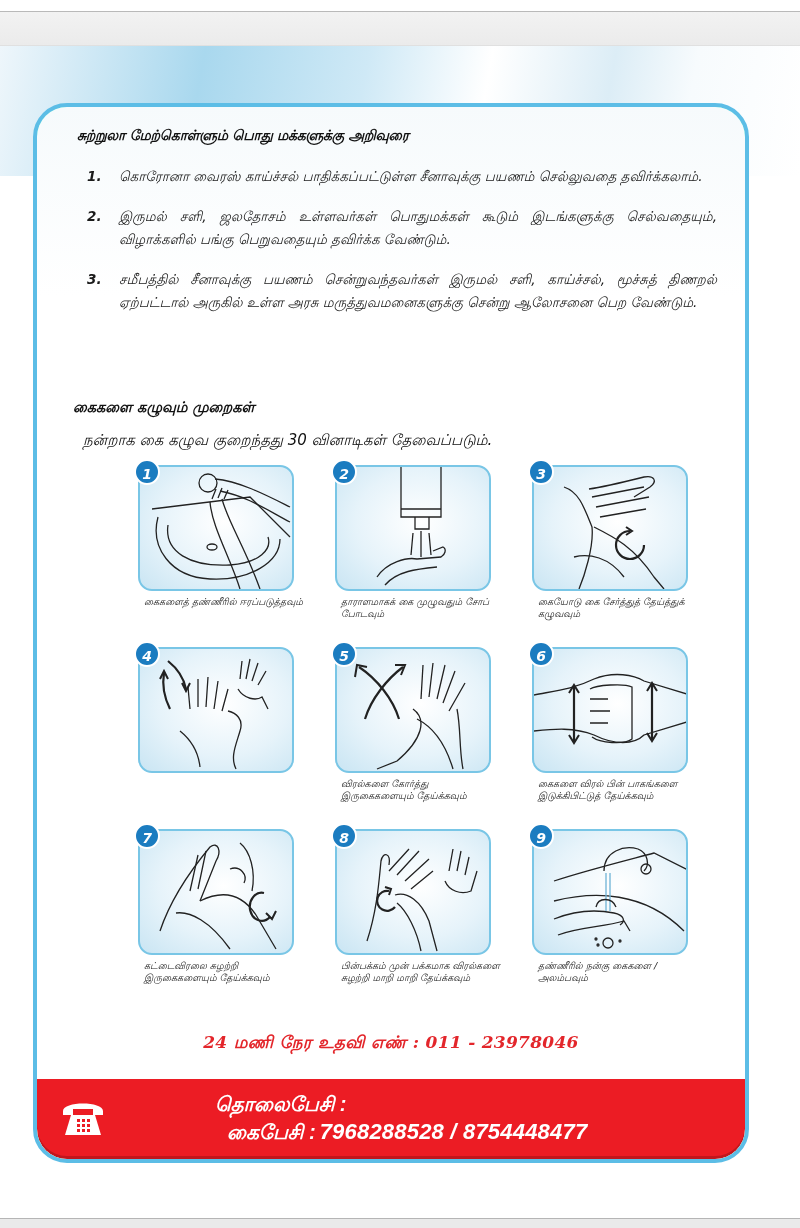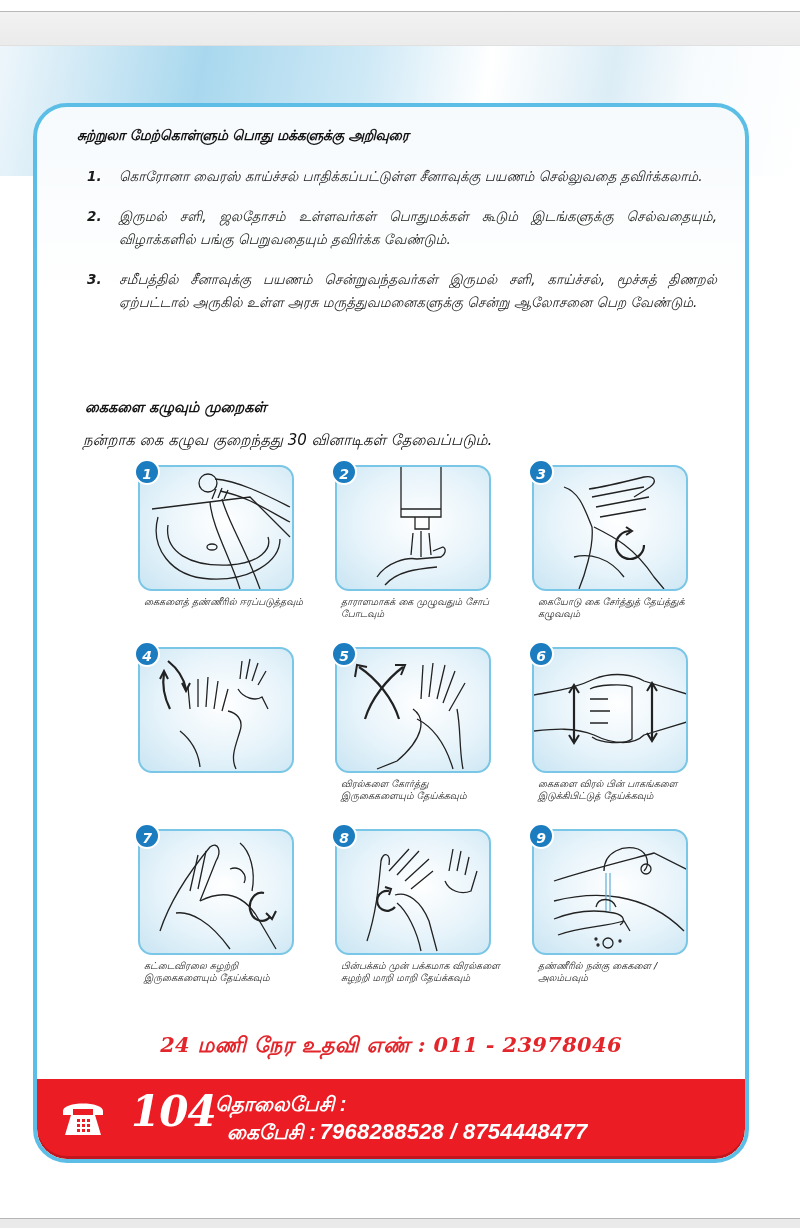--- a/index.html
+++ b/index.html
@@ -47,21 +47,21 @@
       list-style: none;
     }
     .advisory-item {
       display: flex; gap: 14px;
       font-size: 13.5px; line-height: 23px; margin-bottom: 17px;
       color: #1a1a1a;
     }
     .advisory-num { width: 18px; flex: none; font-weight: bold; }
     .advisory-text { text-align: justify; }
     .handwash-title {
-      position: absolute; left: 48px; top: 292px;
+      position: absolute; left: 36px; top: 292px;
       font-size: 14.5px; font-weight: bold; color: #111;
     }
     .handwash-sub {
       position: absolute; left: 46px; top: 324px;
       font-size: 15px; color: #111;
     }
     .steps-grid {
       position: absolute; left: 101px; top: 358px;
       display: grid;
       grid-template-columns: 156px 156px 156px;
@@ -84,21 +84,21 @@
       z-index: 2;
     }
     .step-caption {
       position: absolute; left: 6px; top: 131px; width: 160px;
       font-size: 9.5px; line-height: 12px; color: #222;
     }
     .helpline {
       position: absolute; left: 0; width: 100%; top: 925px;
       text-align: center;
       font-family: "DejaVu Serif", serif; font-weight: bold;
-      font-size: 21px; color: #e3262b; letter-spacing: 0.3px;
+      font-size: 17px; color: #e3262b; letter-spacing: 0.3px;
     }
     .red-band {
       position: absolute; left: 0; top: 972px; width: 100%; height: 80px;
       background: #ec1c24;
       border-radius: 0 0 30px 30px;
       box-shadow: inset 0 -3px 0 rgba(0,0,0,0.18);
     }
     .phone-icon { position: absolute; left: 22px; top: 18px; }
     .band-104 {
       position: absolute; left: 94px; top: 8px;
@@ -318,21 +318,20 @@
           <rect x="23" y="22" width="3" height="3"></rect>
           <rect x="28" y="22" width="3" height="3"></rect>
         <rect x="18" y="27" width="3" height="3"></rect>
           <rect x="23" y="27" width="3" height="3"></rect>
           <rect x="28" y="27" width="3" height="3"></rect>
         <rect x="18" y="32" width="3" height="3"></rect>
           <rect x="23" y="32" width="3" height="3"></rect>
           <rect x="28" y="32" width="3" height="3"></rect>
       </g>
     </svg>
-    <div class="band-104">104</div>
     <div class="band-lines">
       <div class="band-line">
         <span class="band-label">தொலைபேசி :</span>
       </div>
       <div class="band-line second">
         <span class="band-label">கைபேசி :</span>
         <span class="band-nums">7968288528 / 8754448477</span>
       </div>
     </div>
   </div>

